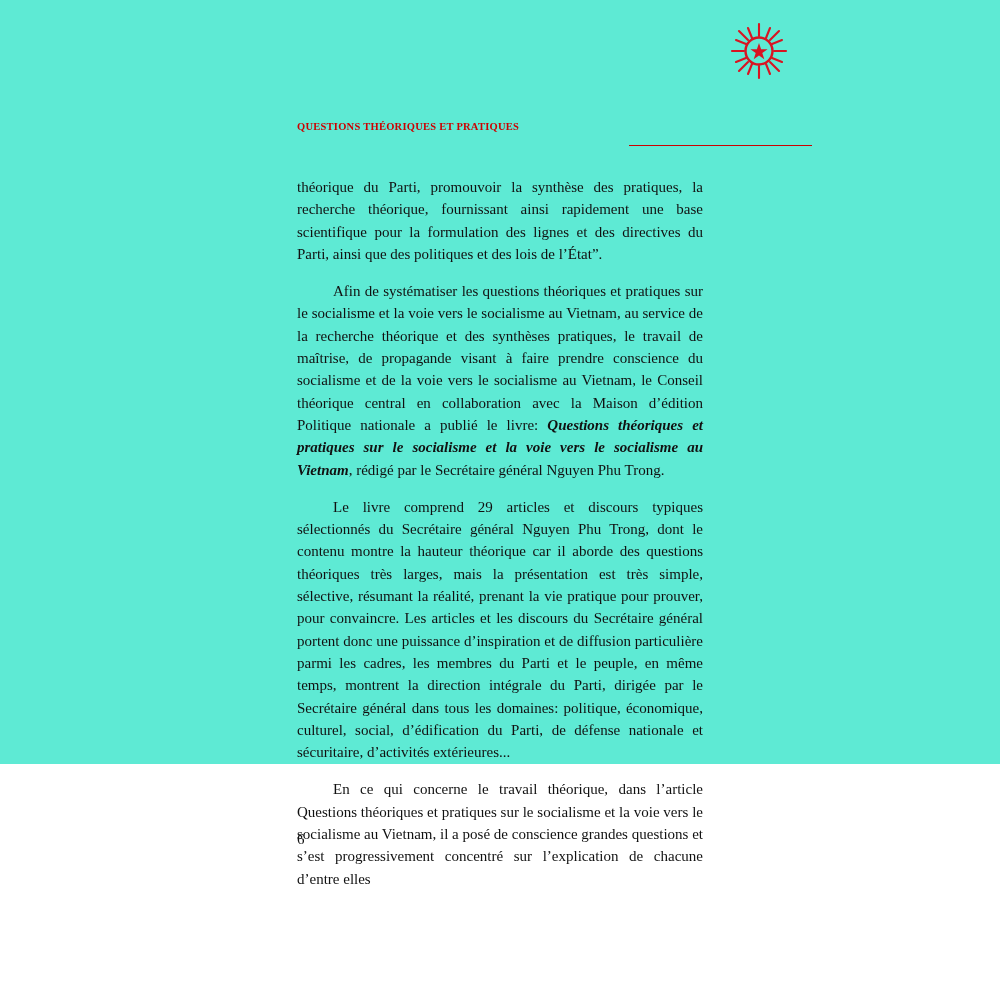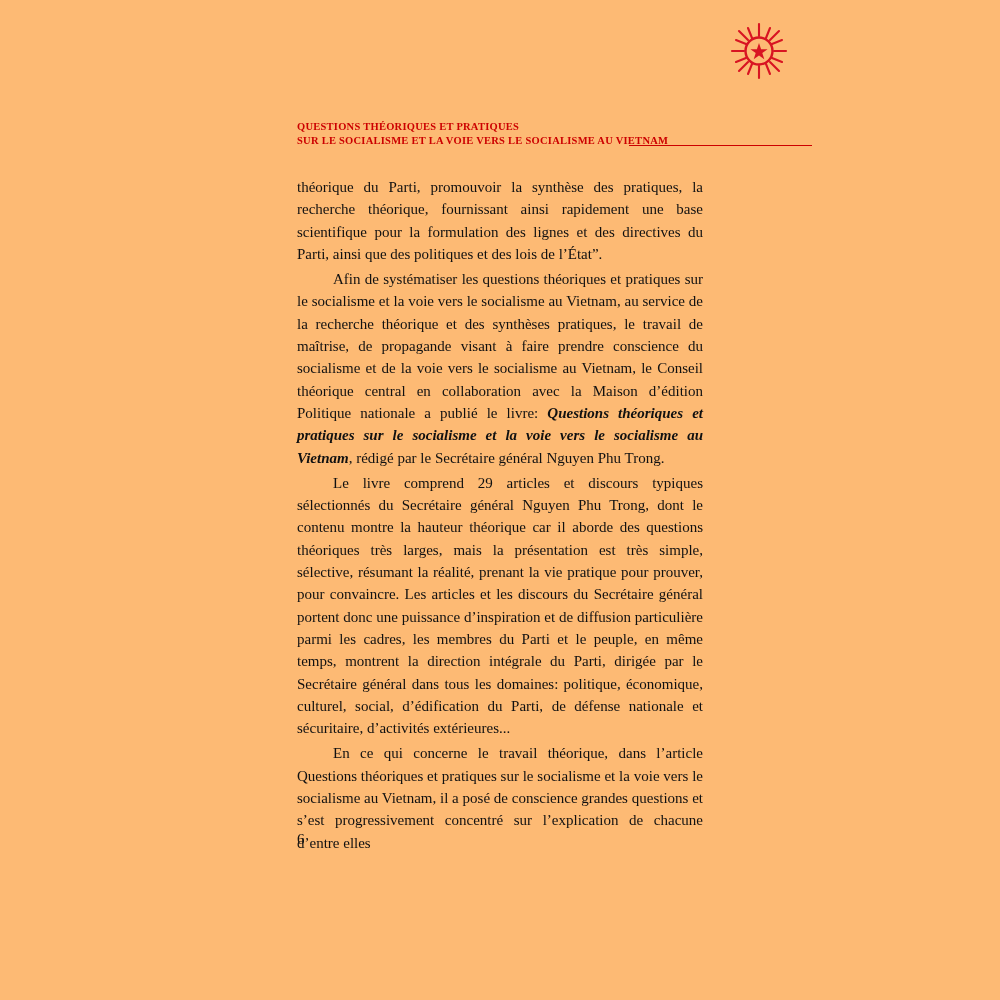--- a/index.html
+++ b/index.html
@@ -13,22 +13,22 @@
     position: relative;
     font-family: "Liberation Serif", serif;
     color: #000000;
     overflow: hidden;
   }
 
   .page {
     position: absolute;
     left: 0; top: 0;
     width: 1000px;
-    height: 1000px;
-    background: #fdba74;
+    height: 764px;
+    background: #5eead4;
   }
 
   
   .emblem {
     position: absolute;
     left: 728px;
     top: 20px;
     width: 62px;
     height: 62px;
   }
@@ -79,21 +79,21 @@
     color: #111;
     hyphens: none;
   }
   .col p {
     margin: 0;
     text-indent: 0;
   }
   .col p.indent {
     text-indent: 36px;
   }
-  .col p + p { margin-top: 3px; }
+  .col p + p { margin-top: 15px; }
 
   .bi {
     font-weight: bold;
     font-style: italic;
   }
 
   
   .folio {
     position: absolute;
     left: 297px;
@@ -127,21 +127,20 @@
         <path d="M54 20 L44 24"></path>
         <path d="M54 42 L44 38"></path>
       </g>
       <circle cx="31" cy="31" r="13.5" fill="none" stroke="#d81422" stroke-width="2.4"></circle>
       <polygon points="31,23 33.1,29.2 39.6,29.2 34.3,33.1 36.3,39.3 31,35.5 25.7,39.3 27.7,33.1 22.4,29.2 28.9,29.2" fill="#d81422"></polygon>
     </svg>
   </div>
 
   <div class="runhead">
     <div class="runhead-line">QUESTIONS THÉORIQUES ET PRATIQUES</div>
-    <div class="runhead-line">SUR LE SOCIALISME ET LA VOIE VERS LE SOCIALISME AU VIETNAM</div>
   </div>
   <div class="runhead-rule-wrap">
     <div class="runhead-rule"></div>
   </div>
 
   <div class="col" id="body-col">
       <p class=""><span>théorique du Parti, promouvoir la synthèse des pratiques, la recherche théorique, fournissant ainsi rapidement une base scientifique pour la formulation des lignes et des directives du Parti, ainsi que des politiques et des lois de l’État”.</span></p>
       <p class="indent"><span>Afin de systématiser les questions théoriques et pratiques sur le socialisme et la voie vers le socialisme au Vietnam, au service de la recherche théorique et des synthèses pratiques, le travail de maîtrise, de propagande visant à faire prendre conscience du socialisme et de la voie vers le socialisme au Vietnam, le Conseil théorique central en collaboration avec la Maison d’édition Politique nationale a publié le livre: </span><span class="bi">Questions théoriques et pratiques sur le socialisme et la voie vers le socialisme au Vietnam</span><span>, rédigé par le Secrétaire général Nguyen Phu Trong.</span></p>
       <p class="indent"><span>Le livre comprend 29 articles et discours typiques sélectionnés du Secrétaire général Nguyen Phu Trong, dont le contenu montre la hauteur théorique car il aborde des questions théoriques très larges, mais la présentation est très simple, sélective, résumant la réalité, prenant la vie pratique pour prouver, pour convaincre. Les articles et les discours du Secrétaire général portent donc une puissance d’inspiration et de diffusion particulière parmi les cadres, les membres du Parti et le peuple, en même temps, montrent la direction intégrale du Parti, dirigée par le Secrétaire général dans tous les domaines: politique, économique, culturel, social, d’édification du Parti, de défense nationale et sécuritaire, d’activités extérieures...</span></p>
       <p class="indent"><span>En ce qui concerne le travail théorique, dans l’article Questions théoriques et pratiques sur le socialisme et la voie vers le socialisme au Vietnam, il a posé de conscience grandes questions et s’est progressivement concentré sur l’explication de chacune d’entre elles</span></p>

